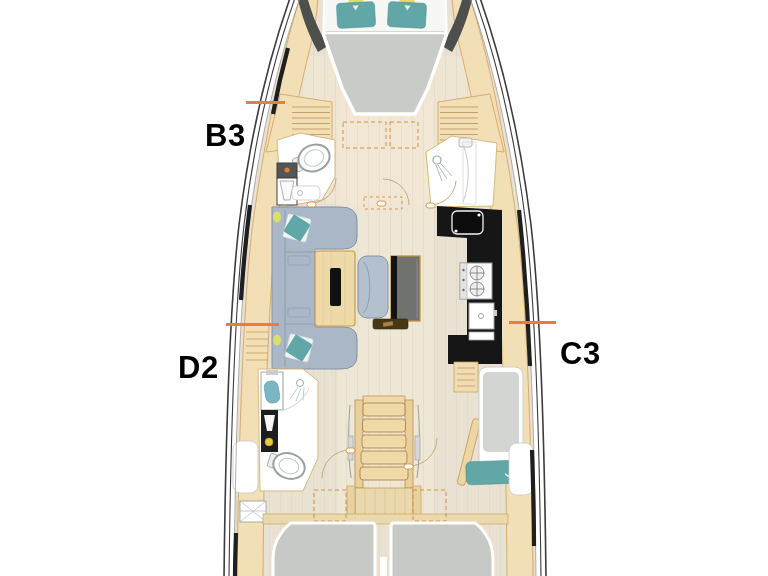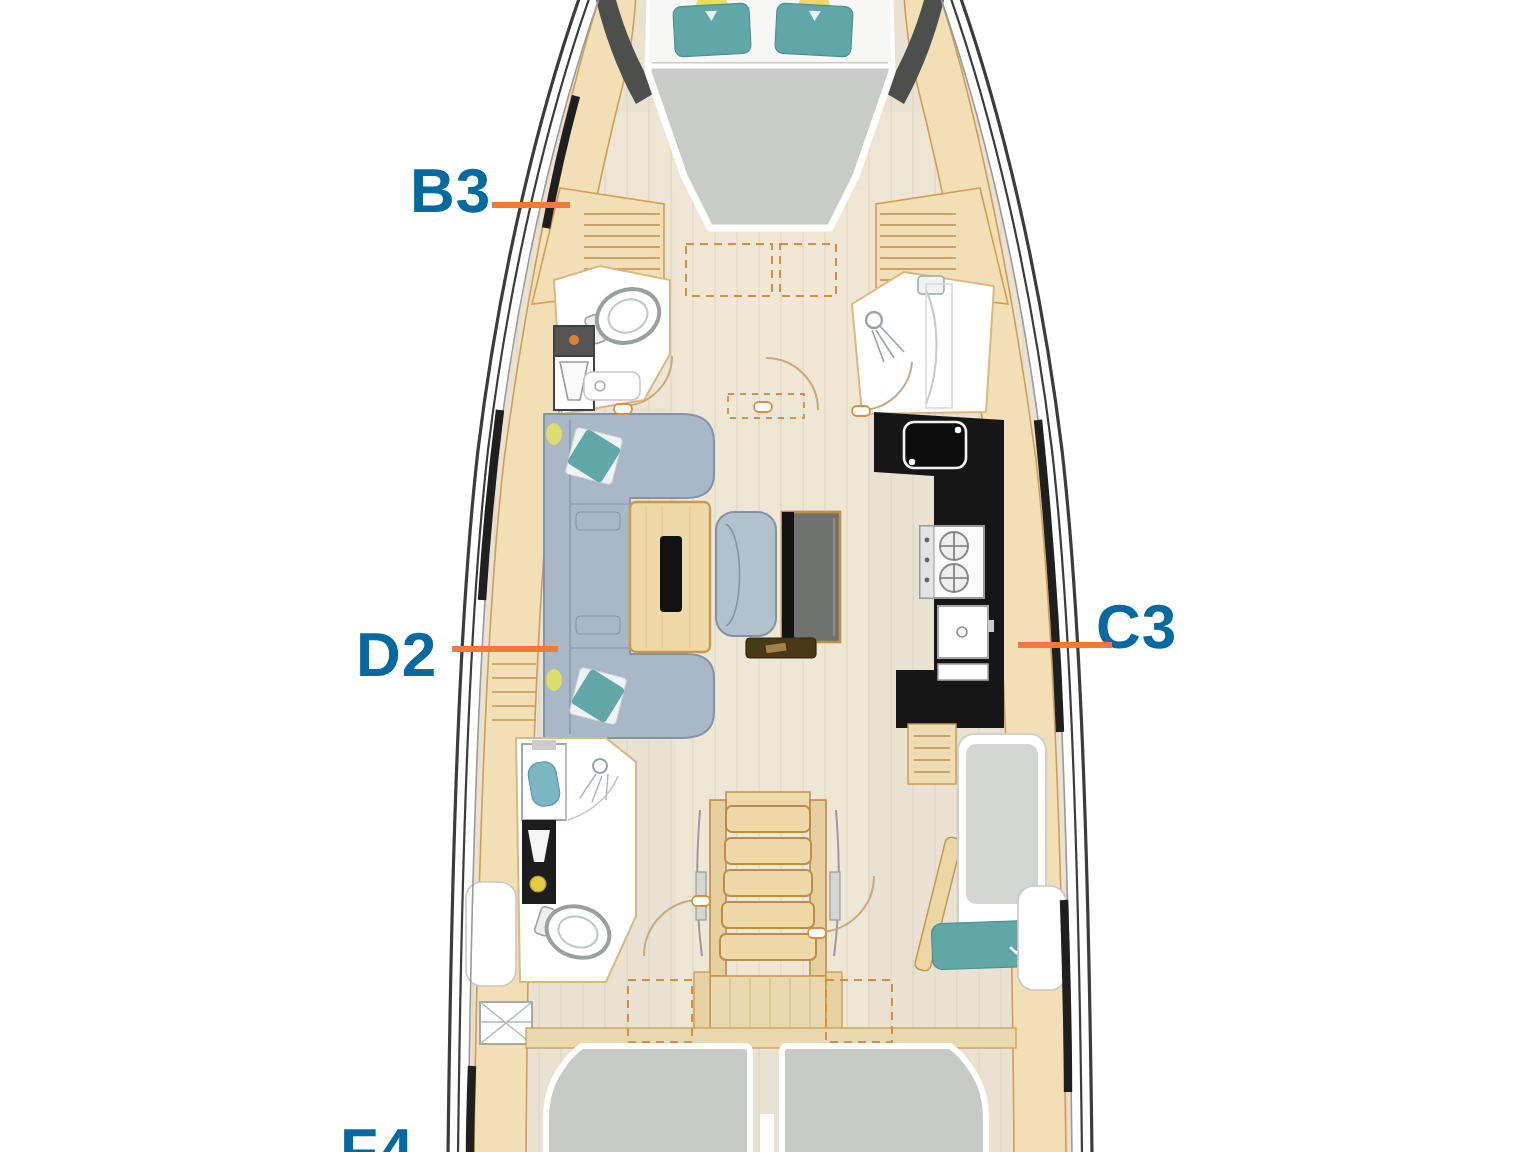--- a/index.html
+++ b/index.html
@@ -1,20 +1,20 @@
 <!DOCTYPE html>
 <html><head>
 <meta charset="utf-8">
 <style>
   html,body{margin:0;padding:0;background:#fff;}
   #stage{position:relative;width:768px;height:576px;background:#fff;overflow:hidden;
          font-family:"Liberation Sans", sans-serif;}
   #plan-svg{position:absolute;left:0;top:0;}
   .plan-label{position:absolute;font-weight:700;font-size:31px;line-height:1;
-              color:#0369a1;letter-spacing:.5px;}
+              color:#000000;letter-spacing:.5px;margin-top:40px;}
   .leader{position:absolute;height:3px;background:#ec7b3c;}
 </style>
 </head>
 <body>
 
 <div id="stage">
 
 <svg id="plan-svg" width="768" height="576" viewBox="0 0 768 576">
   <defs>
     <path id="interior" d="M 300,-2 C 280,55 260,135 249,225 C 241,295 236,400 234,578 L 536,578 C 534,400 529,295 521,225 C 510,135 490,55 470,-2 Z"></path>
@@ -297,17 +297,17 @@
     <path d="M 532,450 C 533,480 534,512 534,546"></path>
   </g>
 </svg>
 
   <div class="plan-label" style="left:205px;top:80px">B3</div>
   <div class="leader" style="left:246px;top:101px;width:39px"></div>
 
   <div class="plan-label" style="left:178px;top:312px">D2</div>
   <div class="leader" style="left:226px;top:323px;width:53px"></div>
 
-  <div class="plan-label" style="left:548px;top:298px">C3</div>
+  <div class="plan-label" style="left:560px;top:298px">C3</div>
   <div class="leader" style="left:509px;top:321px;width:47px"></div>
 
   <div class="plan-label" style="left:170px;top:560px">F4</div>
 </div>
 
 </body></html>

